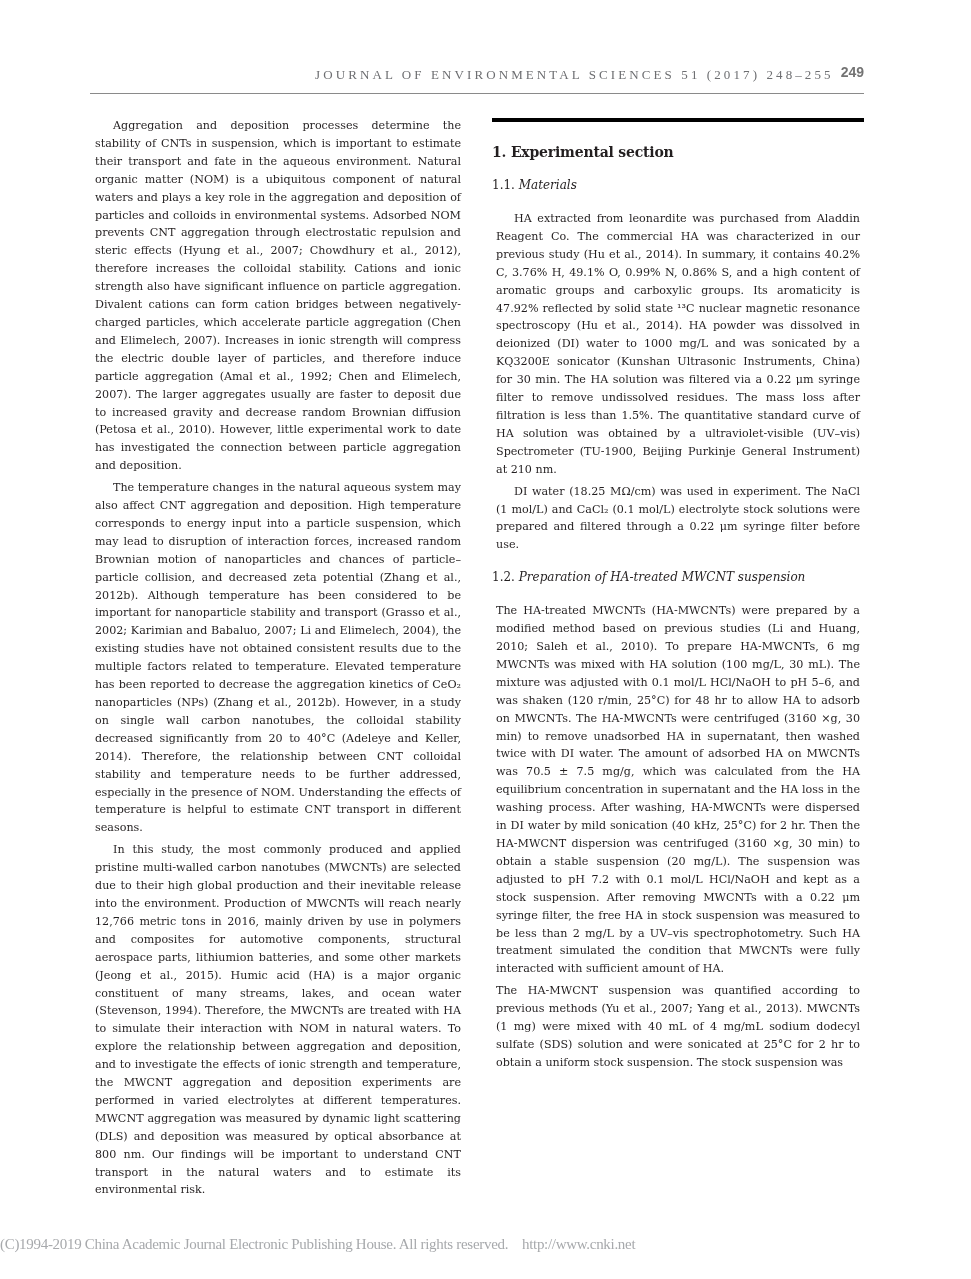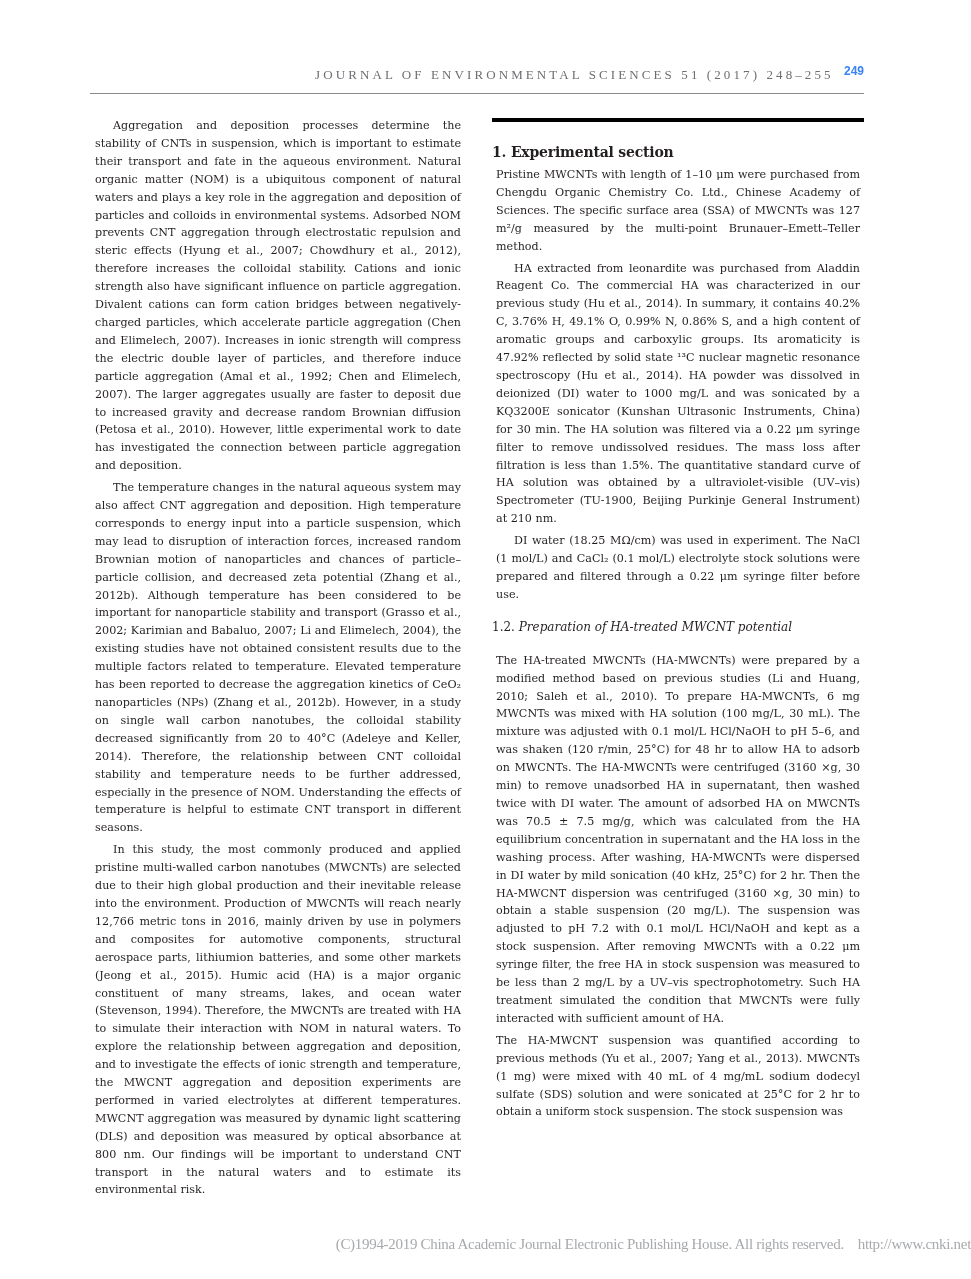--- a/index.html
+++ b/index.html
@@ -1,58 +1,61 @@
 <!DOCTYPE html>
 <html><head>
 <meta charset="utf-8">
 <style>
   html, body { margin: 0; padding: 0; background: #ffffff; }
   body { width: 971px; height: 1279px; position: relative; overflow: hidden; font-family: "DejaVu Serif", serif; color: #231f20; }
   .running-head { position: absolute; top: 64px; left: 90px; width: 774px; height: 20px; }
   .journal-line { position: absolute; left: 225px; top: 3px; font-family: Liberation Serif, serif; font-size: 13px; letter-spacing: 3.1px; color: #6d6e71; white-space: nowrap; }
-  .page-num { position: absolute; right: 0; top: 0; font-family: "Liberation Sans", sans-serif; font-weight: bold; font-size: 12px; color: #3b82f6; }
+  .page-num { position: absolute; right: 0; top: 0; font-family: "Liberation Sans", sans-serif; font-weight: bold; font-size: 14px; color: #737373; }
   .head-rule { position: absolute; top: 93px; left: 90px; width: 774px; height: 1px; background: #8a8a8a; }
   .col { position: absolute; top: 113px; width: 374px; font-size: 11.15px; line-height: 17.9px; text-align: justify; }
   .col-left { left: 91px; }
   .col-right { left: 492px; width: 372px; }
   .col p { margin: 4px; }
   .indent { text-indent: 18px; }
   .sec-rule { height: 4px; background: #000; margin-top: 5px; }
   .sec-title { font-weight: bold; font-size: 14px; margin-top: 20px; line-height: 20px; letter-spacing: -0.2px; }
   .subsec-title { font-size: 12px; margin: 14px 0 16px 0; line-height: 18px; }
   .subsec-title .num { font-style: normal; }
   .subsec-title .tt { font-style: italic; }
   .subsec-title.first { margin-top: 14px; }
-  .footer { position: absolute; top: 1236px; left: 0; width: 971px; text-align: right; font-family: "Liberation Serif", serif; font-size: 15px; color: #a7a9ac; letter-spacing: -0.3px; white-space: pre; }
+  .footer { position: absolute; top: 1236px; left: 0; width: 971px; text-align: left; font-family: "Liberation Serif", serif; font-size: 15px; color: #a7a9ac; letter-spacing: -0.3px; white-space: pre; }
 </style>
 </head>
 <body>
 
 <div class="running-head">
   <span class="journal-line">JOURNAL OF ENVIRONMENTAL SCIENCES 51 (2017) 248–255</span>
   <span class="page-num">249</span>
 </div>
 <div class="head-rule"></div>
 
 <div class="col col-left">
   <p class="indent">Aggregation and deposition processes determine the stability of CNTs in suspension, which is important to estimate their transport and fate in the aqueous environment. Natural organic matter (NOM) is a ubiquitous component of natural waters and plays a key role in the aggregation and deposition of particles and colloids in environmental systems. Adsorbed NOM prevents CNT aggregation through electrostatic repulsion and steric effects (Hyung et al., 2007; Chowdhury et al., 2012), therefore increases the colloidal stability. Cations and ionic strength also have significant influence on particle aggregation. Divalent cations can form cation bridges between negatively-charged particles, which accelerate particle aggregation (Chen and Elimelech, 2007). Increases in ionic strength will compress the electric double layer of particles, and therefore induce particle aggregation (Amal et al., 1992; Chen and Elimelech, 2007). The larger aggregates usually are faster to deposit due to increased gravity and decrease random Brownian diffusion (Petosa et al., 2010). However, little experimental work to date has investigated the connection between particle aggregation and deposition.</p>
   <p class="indent">The temperature changes in the natural aqueous system may also affect CNT aggregation and deposition. High temperature corresponds to energy input into a particle suspension, which may lead to disruption of interaction forces, increased random Brownian motion of nanoparticles and chances of particle–particle collision, and decreased zeta potential (Zhang et al., 2012b). Although temperature has been considered to be important for nanoparticle stability and transport (Grasso et al., 2002; Karimian and Babaluo, 2007; Li and Elimelech, 2004), the existing studies have not obtained consistent results due to the multiple factors related to temperature. Elevated temperature has been reported to decrease the aggregation kinetics of CeO₂ nanoparticles (NPs) (Zhang et al., 2012b). However, in a study on single wall carbon nanotubes, the colloidal stability decreased significantly from 20 to 40°C (Adeleye and Keller, 2014). Therefore, the relationship between CNT colloidal stability and temperature needs to be further addressed, especially in the presence of NOM. Understanding the effects of temperature is helpful to estimate CNT transport in different seasons.</p>
   <p class="indent">In this study, the most commonly produced and applied pristine multi-walled carbon nanotubes (MWCNTs) are selected due to their high global production and their inevitable release into the environment. Production of MWCNTs will reach nearly 12,766 metric tons in 2016, mainly driven by use in polymers and composites for automotive components, structural aerospace parts, lithiumion batteries, and some other markets (Jeong et al., 2015). Humic acid (HA) is a major organic constituent of many streams, lakes, and ocean water (Stevenson, 1994). Therefore, the MWCNTs are treated with HA to simulate their interaction with NOM in natural waters. To explore the relationship between aggregation and deposition, and to investigate the effects of ionic strength and temperature, the MWCNT aggregation and deposition experiments are performed in varied electrolytes at different temperatures. MWCNT aggregation was measured by dynamic light scattering (DLS) and deposition was measured by optical absorbance at 800 nm. Our findings will be important to understand CNT transport in the natural waters and to estimate its environmental risk.</p>
 </div>
 
 <div class="col col-right">
   <div class="sec-rule"></div>
   <div class="sec-title">1. Experimental section</div>
 
-  <p>Pristine MWCNTs with length of 1–10 μm were purchased from Chengdu Organic Chemistry Co. Ltd., Chinese Academy of Sciences. The specific surface area (SSA) of MWCNTs was 127 m²/g measured by the multi-point Brunauer–Emett–Teller method.</p>
+  <div class="subsec-title first">
+    <span class="num">1.1.</span>
+    <span class="tt">Materials</span>
+  </div>
   <p class="indent">HA extracted from leonardite was purchased from Aladdin Reagent Co. The commercial HA was characterized in our previous study (Hu et al., 2014). In summary, it contains 40.2% C, 3.76% H, 49.1% O, 0.99% N, 0.86% S, and a high content of aromatic groups and carboxylic groups. Its aromaticity is 47.92% reflected by solid state ¹³C nuclear magnetic resonance spectroscopy (Hu et al., 2014). HA powder was dissolved in deionized (DI) water to 1000 mg/L and was sonicated by a KQ3200E sonicator (Kunshan Ultrasonic Instruments, China) for 30 min. The HA solution was filtered via a 0.22 μm syringe filter to remove undissolved residues. The mass loss after filtration is less than 1.5%. The quantitative standard curve of HA solution was obtained by a ultraviolet-visible (UV–vis) Spectrometer (TU-1900, Beijing Purkinje General Instrument) at 210 nm.</p>
   <p class="indent">DI water (18.25 MΩ/cm) was used in experiment. The NaCl (1 mol/L) and CaCl₂ (0.1 mol/L) electrolyte stock solutions were prepared and filtered through a 0.22 μm syringe filter before use.</p>
 
   <div class="subsec-title">
     <span class="num">1.2.</span>
-    <span class="tt">Preparation of HA-treated MWCNT potential</span>
+    <span class="tt">Preparation of HA-treated MWCNT suspension</span>
   </div>
   <p>The HA-treated MWCNTs (HA-MWCNTs) were prepared by a modified method based on previous studies (Li and Huang, 2010; Saleh et al., 2010). To prepare HA-MWCNTs, 6 mg MWCNTs was mixed with HA solution (100 mg/L, 30 mL). The mixture was adjusted with 0.1 mol/L HCl/NaOH to pH 5–6, and was shaken (120 r/min, 25°C) for 48 hr to allow HA to adsorb on MWCNTs. The HA-MWCNTs were centrifuged (3160 ×g, 30 min) to remove unadsorbed HA in supernatant, then washed twice with DI water. The amount of adsorbed HA on MWCNTs was 70.5 ± 7.5 mg/g, which was calculated from the HA equilibrium concentration in supernatant and the HA loss in the washing process. After washing, HA-MWCNTs were dispersed in DI water by mild sonication (40 kHz, 25°C) for 2 hr. Then the HA-MWCNT dispersion was centrifuged (3160 ×g, 30 min) to obtain a stable suspension (20 mg/L). The suspension was adjusted to pH 7.2 with 0.1 mol/L HCl/NaOH and kept as a stock suspension. After removing MWCNTs with a 0.22 μm syringe filter, the free HA in stock suspension was measured to be less than 2 mg/L by a UV–vis spectrophotometry. Such HA treatment simulated the condition that MWCNTs were fully interacted with sufficient amount of HA.</p>
 
   <p>The HA-MWCNT suspension was quantified according to previous methods (Yu et al., 2007; Yang et al., 2013). MWCNTs (1 mg) were mixed with 40 mL of 4 mg/mL sodium dodecyl sulfate (SDS) solution and were sonicated at 25°C for 2 hr to obtain a uniform stock suspension. The stock suspension was</p>
 </div>
 
 <div class="footer"><span>(C)1994-2019 China Academic Journal Electronic Publishing House. All rights reserved.</span>    <span>http://www.cnki.net</span></div>
 
 </body></html>

